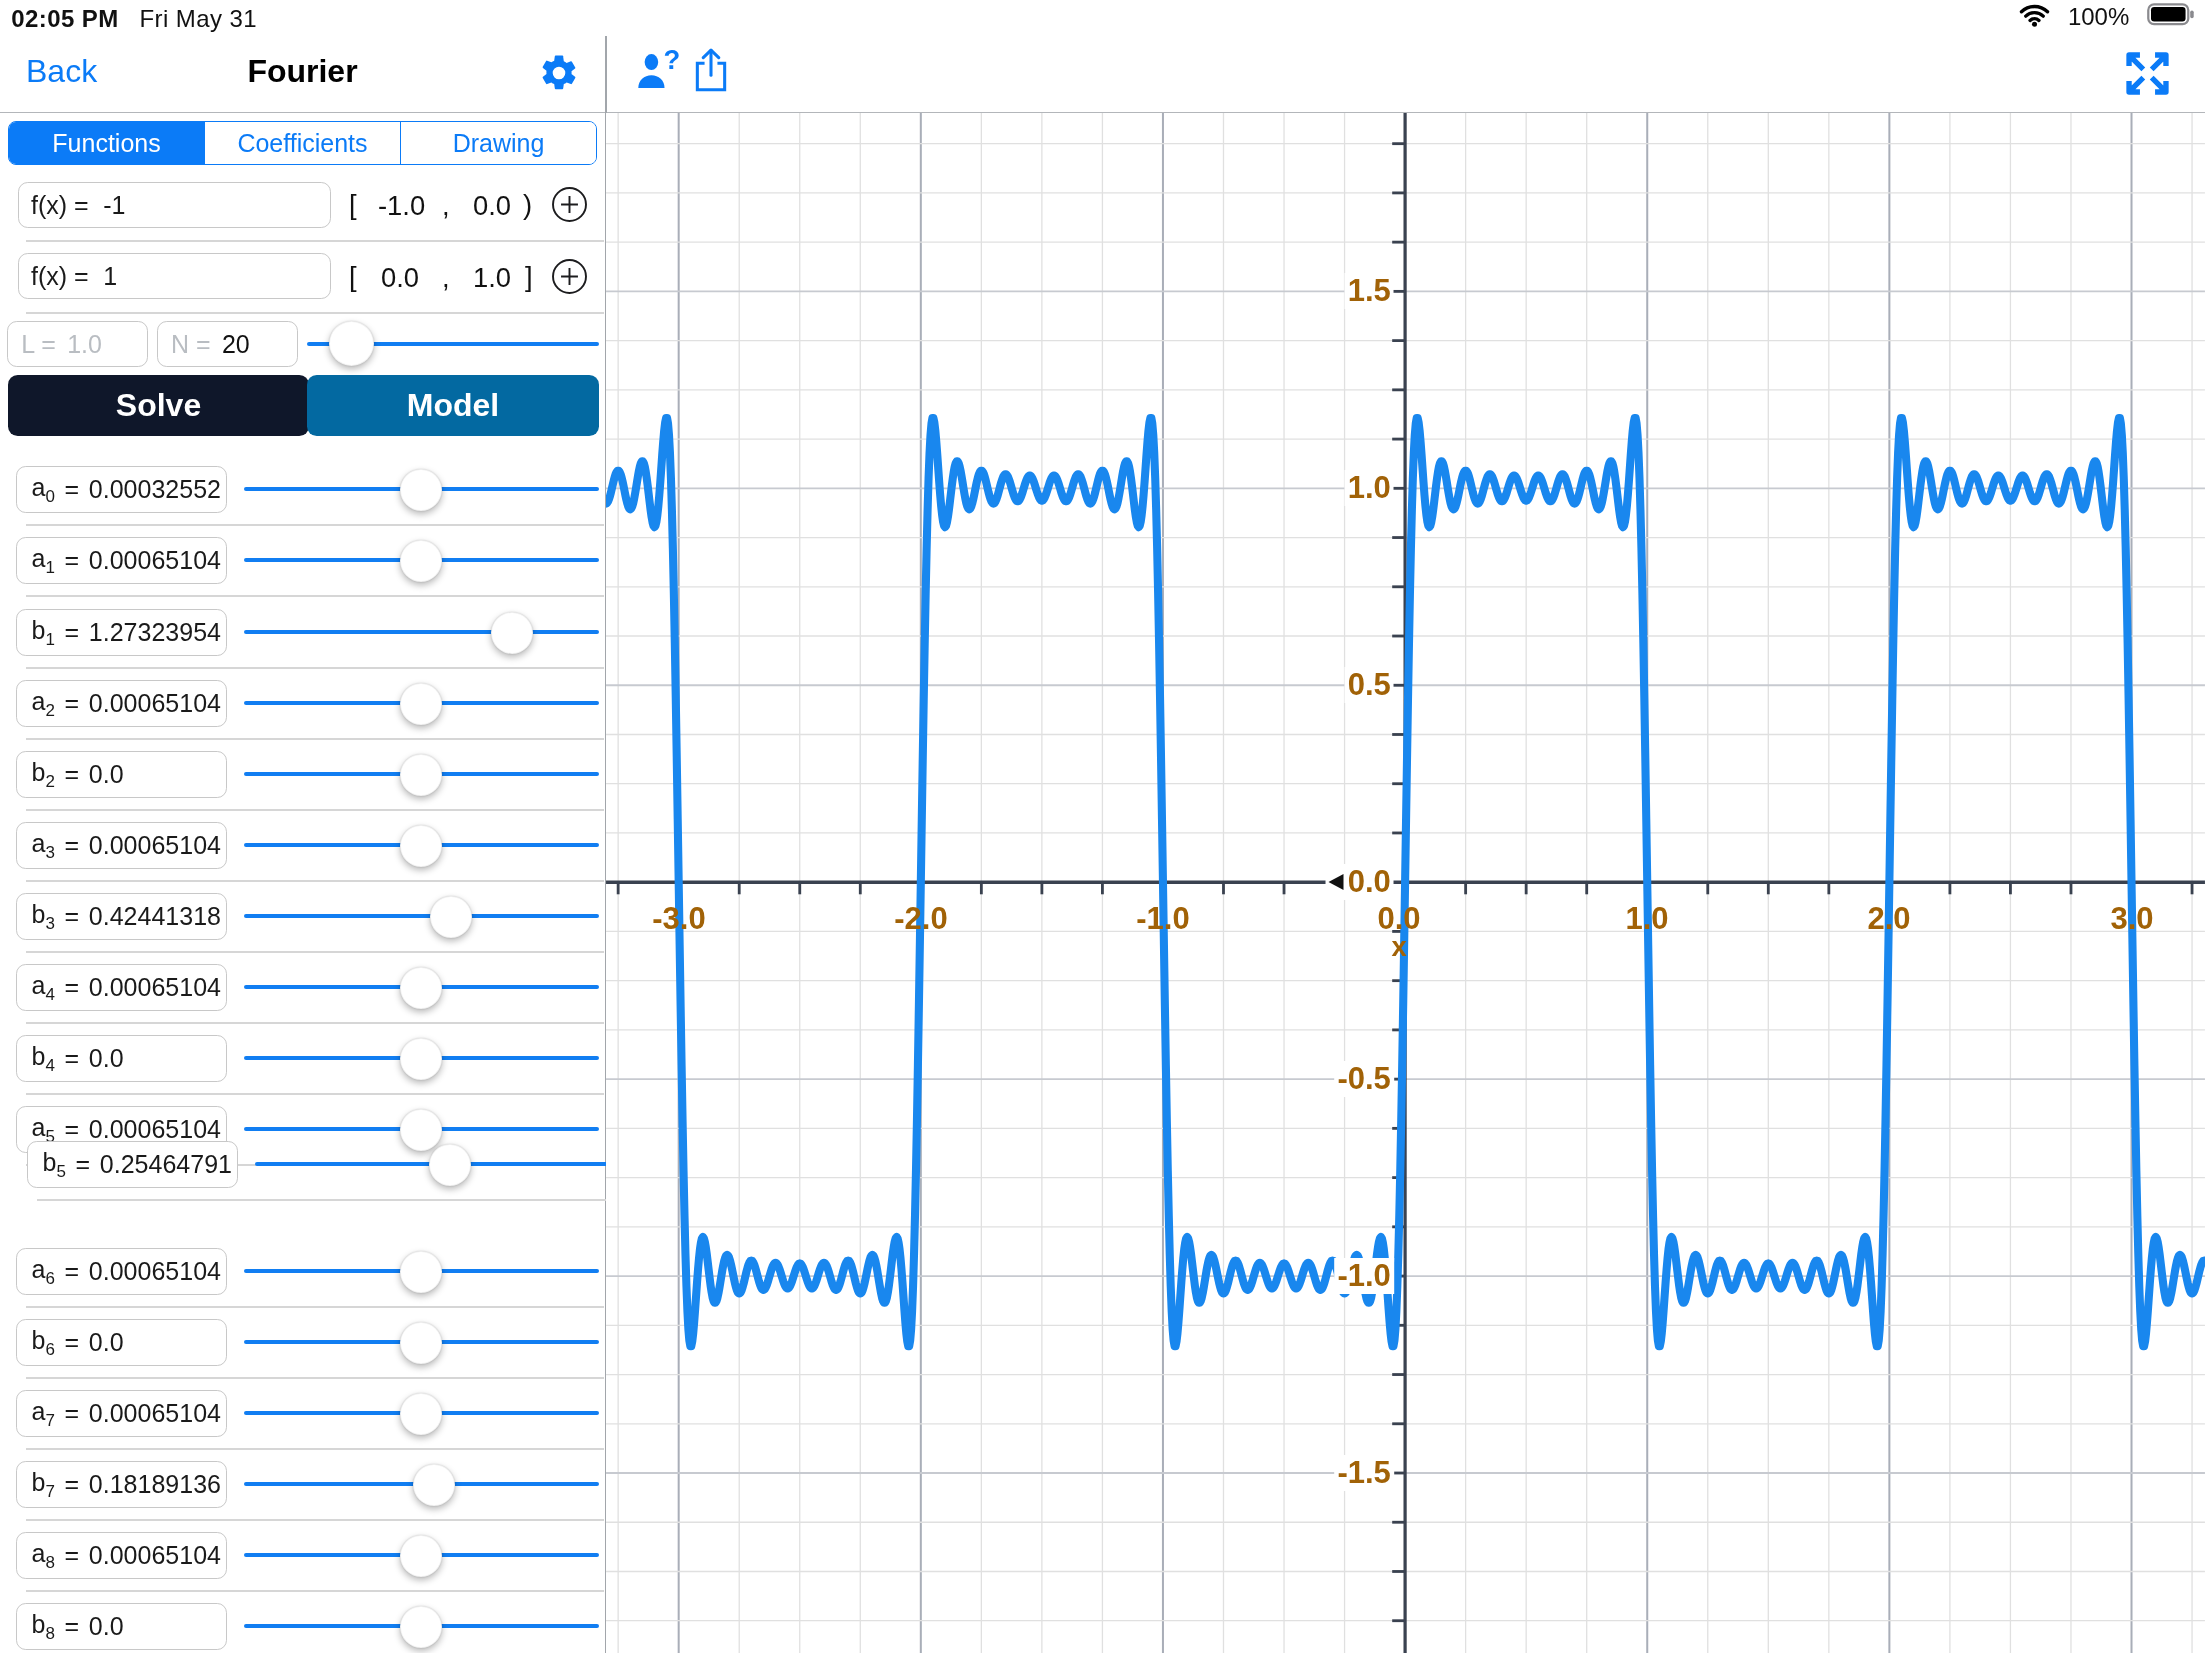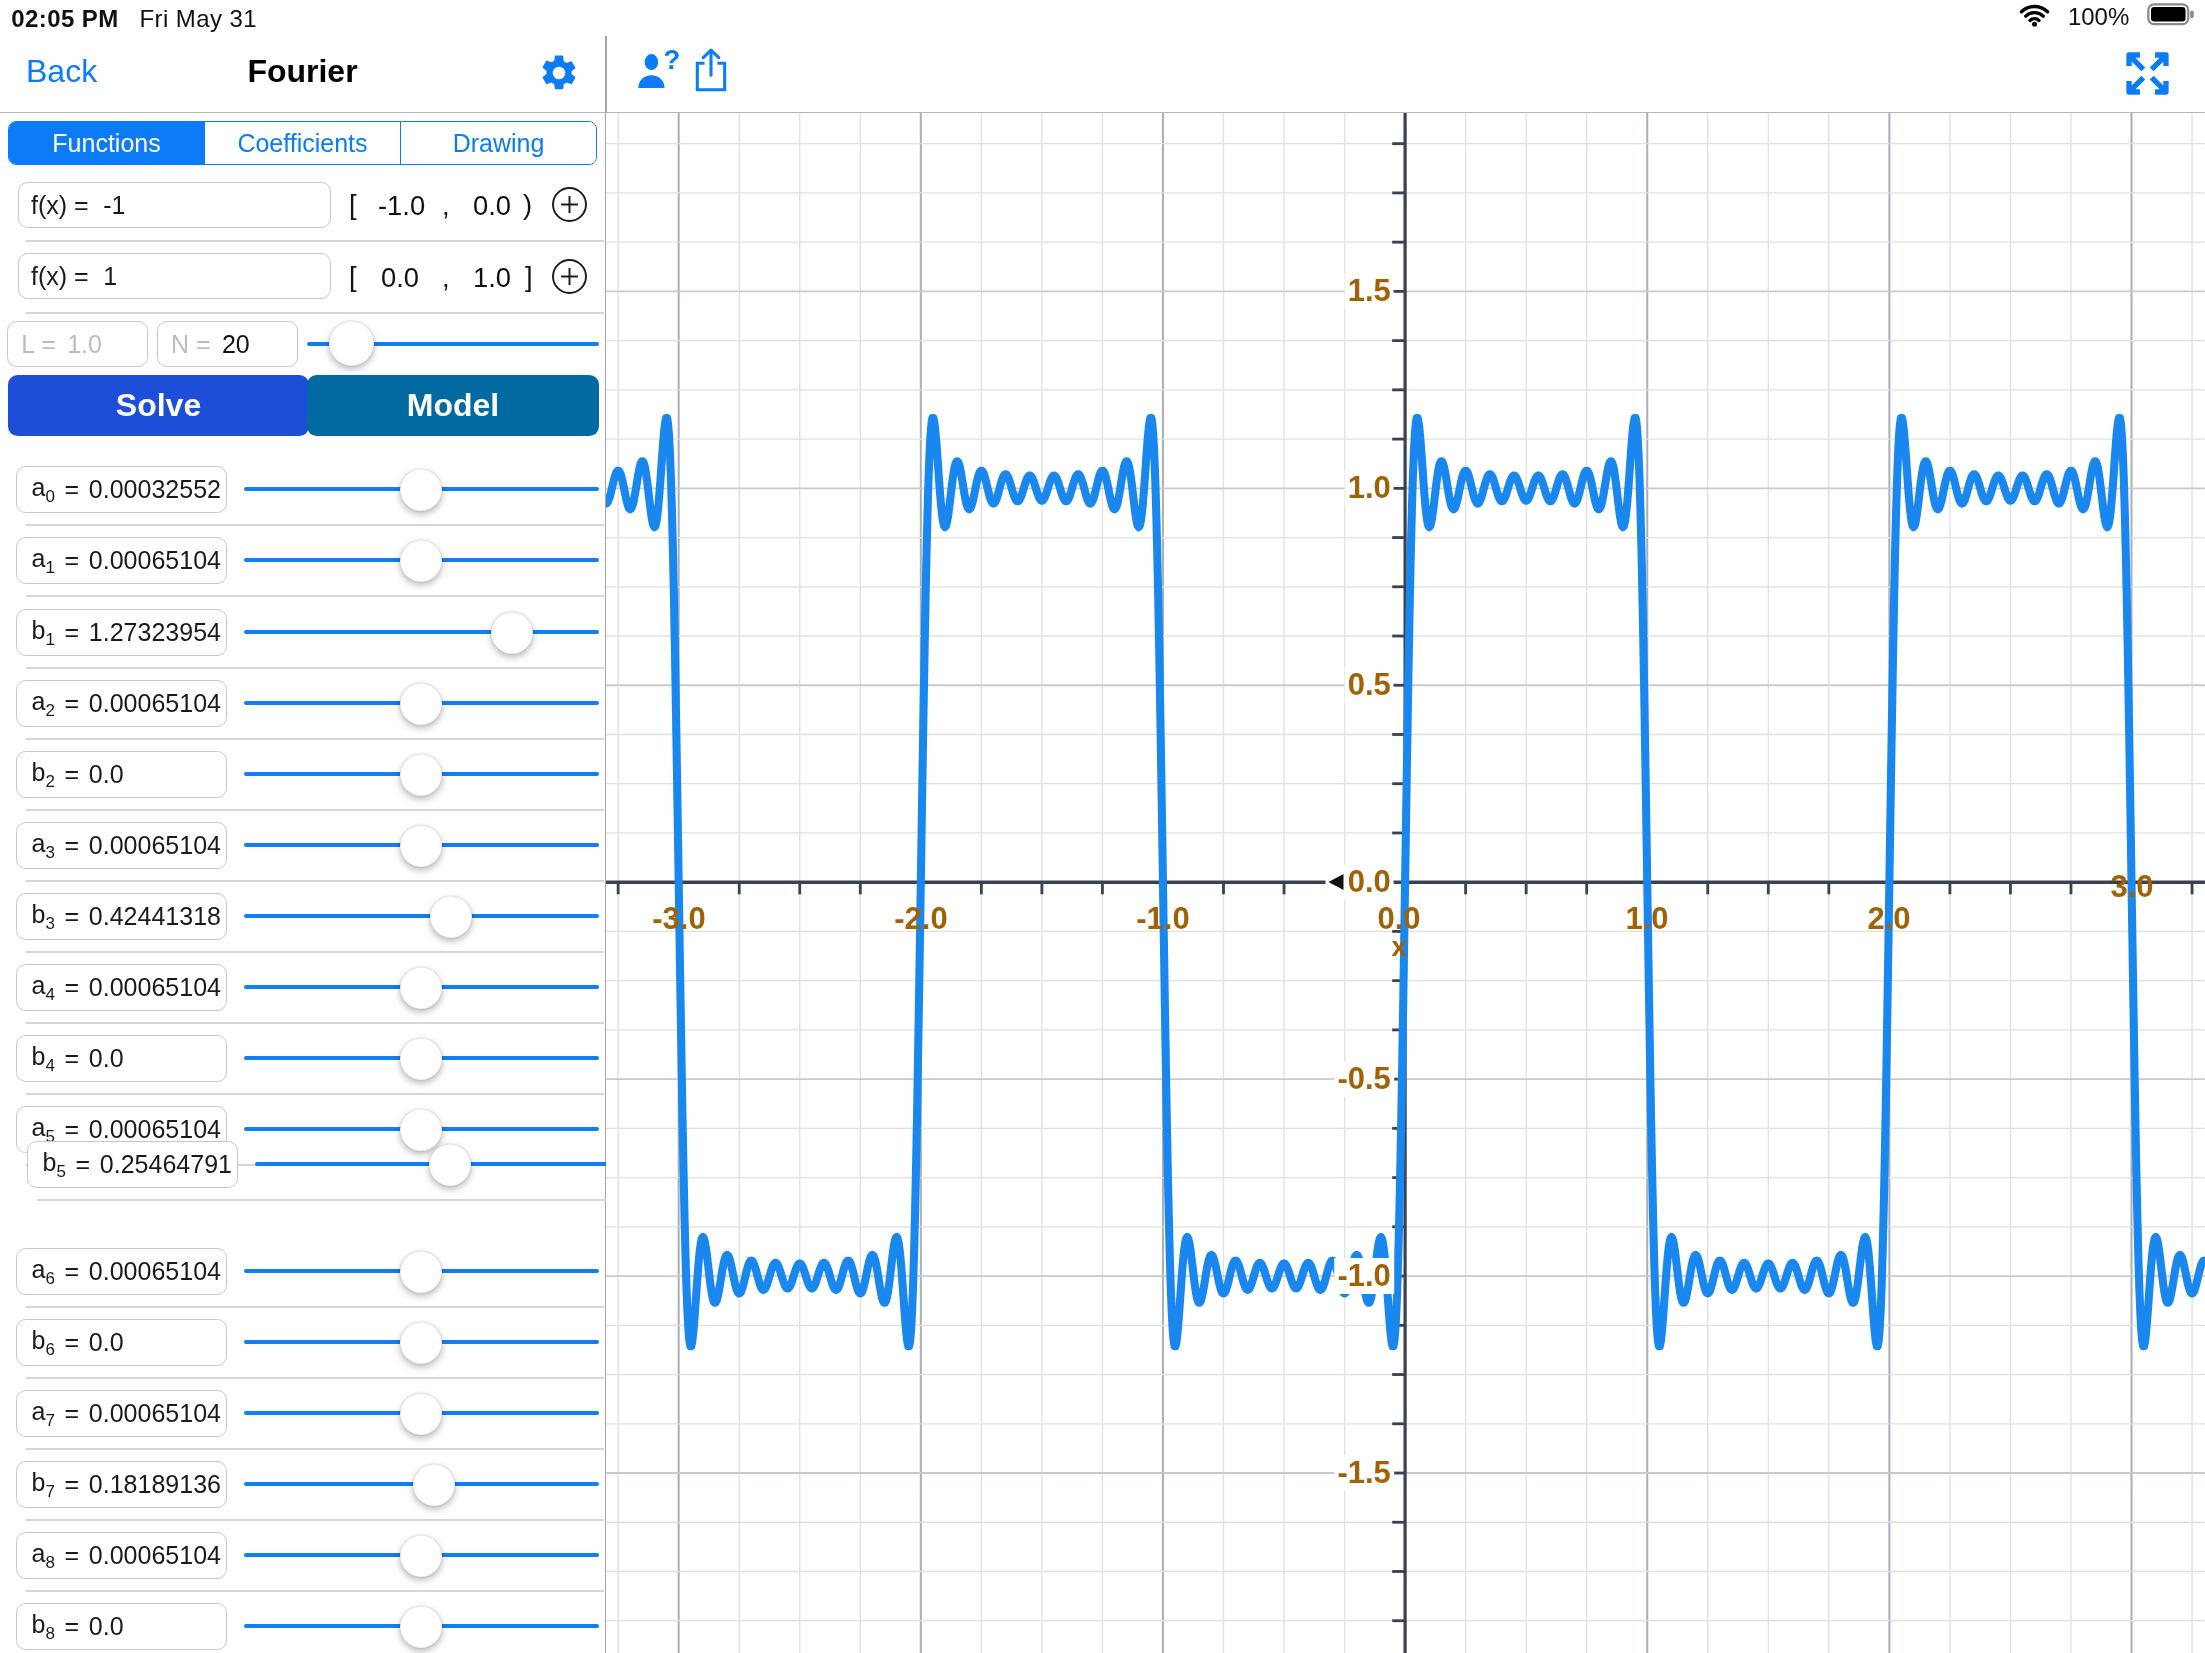--- a/index.html
+++ b/index.html
@@ -38,21 +38,21 @@
   .plus-btn{position:absolute;left:551px;background:none;border:none;padding:0;cursor:pointer;}
   .hsep{position:absolute;left:26px;width:578px;height:1.6px;background:#d6d6d6;}
   .pbox{position:absolute;top:321px;height:46px;border:1.6px solid #c8c8c8;border-radius:9.7px;background:#fff;
     display:flex;align-items:center;padding-left:13px;font-size:25px;gap:11.3px;}
   .gray{color:#b9bdc2;}
   .slider-track{position:absolute;height:4px;border-radius:2.4px;background:#117ef2;}
   .slider-thumb{position:absolute;background:#fff;border-radius:50%;border:0.8px solid rgba(0,0,0,.06);
     box-shadow:0 3.2px 7.3px rgba(0,0,0,.28),0 0 1.6px rgba(0,0,0,.18);cursor:pointer;}
   .action-btn{position:absolute;top:375px;height:61px;border:none;border-radius:9.7px;color:#fff;
     font-weight:700;font-size:32px;cursor:pointer;font-family:inherit;}
-  #solve-btn{left:8px;width:301px;background:#1d4ed8;}
+  #solve-btn{left:8px;width:301px;background:#0f172a;}
   #model-btn{left:307px;width:292px;background:#0369a1;}
   .coef-row{position:absolute;left:0;width:605px;height:71px;}
   .coef-box{position:absolute;left:16px;top:12px;width:211px;height:47px;border:1.6px solid #c8c8c8;
     border-radius:9.7px;background:#fff;display:flex;align-items:center;padding-left:14.5px;font-size:25px;color:#1a1a1a;}
   .coef-box sub{font-size:17px;}
   .coef-box .eq{margin:0 9.7px;}
   .coef-sep{position:absolute;left:26px;top:70px;width:578px;height:1.6px;background:#d6d6d6;}
   
   #graph{position:absolute;left:606px;top:113px;width:1599px;height:1540px;background:#fff;}
   #chart-svg{position:absolute;left:0;top:0;}
@@ -486,21 +486,21 @@
       <line x1="974" y1="38" x2="990" y2="38" stroke="#3a4250" stroke-width="3.5"></line>
       <path d="M-2.4 481.6L-1.2 483.3L0.0 483.9L1.2 483.3L2.4 481.5L3.6 478.6L4.8 474.8L6.0 470.3L7.2 465.3L8.4 460.1L9.6 455.2L10.8 450.8L12.0 447.1L13.2 444.6L14.4 443.2L15.6 443.2L16.8 444.6L18.0 447.3L19.2 451.2L20.4 456.1L21.6 461.7L22.8 467.7L24.0 473.7L25.2 479.2L26.4 484.0L27.6 487.8L28.8 490.2L30.0 491.0L31.2 490.1L32.4 487.6L33.6 483.6L34.8 478.1L36.0 471.6L37.2 464.4L38.4 456.9L39.6 449.6L40.8 443.0L42.0 437.6L43.2 433.6L44.4 431.6L45.6 431.6L46.8 433.8L48.0 438.1L49.2 444.5L50.4 452.5L51.6 461.8L52.8 471.9L54.0 482.1L55.2 491.9L56.4 500.4L57.6 507.2L58.8 511.5L60.0 513.1L61.2 511.5L62.4 506.5L63.6 498.3L64.8 487.1L66.0 473.2L67.2 457.5L68.4 440.6L69.6 423.6L70.8 407.6L72.0 393.9L73.2 383.6L74.4 377.9L75.6 377.9L76.8 384.7L78.0 399.0L79.2 421.4L80.4 452.4L81.6 491.8L82.8 539.5L84.0 595.0L85.2 657.5L86.4 725.9L87.6 798.9L88.8 875.0L90.0 952.8L91.2 1030.6L92.4 1106.8L93.6 1179.8L94.8 1248.2L96.0 1310.6L97.2 1366.1L98.4 1413.9L99.6 1453.3L100.8 1484.2L102.0 1506.7L103.2 1521.0L104.4 1527.8L105.6 1527.8L106.8 1522.1L108.0 1511.8L109.2 1498.0L110.4 1482.1L111.6 1465.1L112.8 1448.2L114.0 1432.5L115.2 1418.6L116.4 1407.4L117.6 1399.2L118.8 1394.2L120.0 1392.6L121.2 1394.1L122.4 1398.5L123.6 1405.3L124.8 1413.8L126.0 1423.5L127.2 1433.8L128.4 1443.8L129.6 1453.2L130.8 1461.2L132.0 1467.6L133.2 1471.9L134.4 1474.1L135.6 1474.1L136.8 1472.0L138.0 1468.1L139.2 1462.6L140.4 1456.0L141.6 1448.8L142.8 1441.3L144.0 1434.1L145.2 1427.6L146.4 1422.1L147.6 1418.1L148.8 1415.5L150.0 1414.7L151.2 1415.5L152.4 1417.9L153.6 1421.6L154.8 1426.5L156.0 1432.0L157.2 1438.0L158.4 1443.9L159.6 1449.5L160.8 1454.4L162.0 1458.4L163.2 1461.1L164.4 1462.5L165.6 1462.5L166.8 1461.1L168.0 1458.5L169.2 1454.9L170.4 1450.5L171.6 1445.5L172.8 1440.4L174.0 1435.4L175.2 1430.9L176.4 1427.0L177.6 1424.1L178.8 1422.3L180.0 1421.7L181.2 1422.3L182.4 1424.1L183.6 1426.8L184.8 1430.4L186.0 1434.6L187.2 1439.1L188.4 1443.7L189.6 1448.0L190.8 1451.8L192.0 1454.8L193.2 1457.0L194.4 1458.1L195.6 1458.1L196.8 1457.0L198.0 1454.9L199.2 1452.0L200.4 1448.4L201.6 1444.3L202.8 1440.1L204.0 1436.0L205.2 1432.2L206.4 1429.0L207.6 1426.6L208.8 1425.1L210.0 1424.6L211.2 1425.1L212.4 1426.6L213.6 1428.9L214.8 1432.1L216.0 1435.7L217.2 1439.6L218.4 1443.6L219.6 1447.4L220.8 1450.8L222.0 1453.5L223.2 1455.4L224.4 1456.4L225.6 1456.4L226.8 1455.4L228.0 1453.5L229.2 1450.8L230.4 1447.5L231.6 1443.8L232.8 1439.9L234.0 1436.1L235.2 1432.6L236.4 1429.6L237.6 1427.3L238.8 1425.8L240.0 1425.3L241.2 1425.8L242.4 1427.3L243.6 1429.6L244.8 1432.6L246.0 1436.1L247.2 1439.9L248.4 1443.8L249.6 1447.5L250.8 1450.8L252.0 1453.5L253.2 1455.4L254.4 1456.4L255.6 1456.4L256.8 1455.4L258.0 1453.5L259.2 1450.8L260.4 1447.4L261.6 1443.6L262.8 1439.6L264.0 1435.7L265.2 1432.1L266.4 1428.9L267.6 1426.6L268.8 1425.1L270.0 1424.6L271.2 1425.1L272.4 1426.6L273.6 1429.0L274.8 1432.2L276.0 1436.0L277.2 1440.1L278.4 1444.3L279.6 1448.4L280.8 1452.0L282.0 1454.9L283.2 1457.0L284.4 1458.1L285.6 1458.1L286.8 1457.0L288.0 1454.8L289.2 1451.8L290.4 1448.0L291.6 1443.7L292.8 1439.1L294.0 1434.6L295.2 1430.4L296.4 1426.8L297.6 1424.1L298.8 1422.3L300.0 1421.7L301.2 1422.3L302.4 1424.1L303.6 1427.0L304.8 1430.9L306.0 1435.4L307.2 1440.4L308.4 1445.5L309.6 1450.5L310.8 1454.9L312.0 1458.5L313.2 1461.1L314.4 1462.5L315.6 1462.5L316.8 1461.1L318.0 1458.4L319.2 1454.4L320.4 1449.5L321.6 1443.9L322.8 1438.0L324.0 1432.0L325.2 1426.5L326.4 1421.6L327.6 1417.9L328.8 1415.5L330.0 1414.7L331.2 1415.5L332.4 1418.1L333.6 1422.1L334.8 1427.6L336.0 1434.1L337.2 1441.3L338.4 1448.8L339.6 1456.0L340.8 1462.6L342.0 1468.1L343.2 1472.0L344.4 1474.1L345.6 1474.1L346.8 1471.9L348.0 1467.6L349.2 1461.2L350.4 1453.2L351.6 1443.8L352.8 1433.8L354.0 1423.5L355.2 1413.8L356.4 1405.3L357.6 1398.5L358.8 1394.1L360.0 1392.6L361.2 1394.2L362.4 1399.2L363.6 1407.4L364.8 1418.6L366.0 1432.5L367.2 1448.2L368.4 1465.1L369.6 1482.1L370.8 1498.0L372.0 1511.8L373.2 1522.1L374.4 1527.8L375.6 1527.8L376.8 1521.0L378.0 1506.7L379.2 1484.2L380.4 1453.3L381.6 1413.9L382.8 1366.1L384.0 1310.6L385.2 1248.2L386.4 1179.8L387.6 1106.8L388.8 1030.6L390.0 952.8L391.2 875.0L392.4 798.9L393.6 725.9L394.8 657.5L396.0 595.0L397.2 539.5L398.4 491.8L399.6 452.4L400.8 421.4L402.0 399.0L403.2 384.7L404.4 377.9L405.6 377.9L406.8 383.6L408.0 393.9L409.2 407.6L410.4 423.6L411.6 440.6L412.8 457.5L414.0 473.2L415.2 487.1L416.4 498.3L417.6 506.5L418.8 511.5L420.0 513.1L421.2 511.5L422.4 507.2L423.6 500.4L424.8 491.9L426.0 482.1L427.2 471.9L428.4 461.8L429.6 452.5L430.8 444.5L432.0 438.1L433.2 433.8L434.4 431.6L435.6 431.6L436.8 433.6L438.0 437.6L439.2 443.0L440.4 449.6L441.6 456.9L442.8 464.4L444.0 471.6L445.2 478.1L446.4 483.6L447.6 487.6L448.8 490.1L450.0 491.0L451.2 490.2L452.4 487.8L453.6 484.0L454.8 479.2L456.0 473.7L457.2 467.7L458.4 461.7L459.6 456.1L460.8 451.2L462.0 447.3L463.2 444.6L464.4 443.2L465.6 443.2L466.8 444.6L468.0 447.1L469.2 450.8L470.4 455.2L471.6 460.1L472.8 465.3L474.0 470.3L475.2 474.8L476.4 478.6L477.6 481.5L478.8 483.3L480.0 483.9L481.2 483.3L482.4 481.6L483.6 478.8L484.8 475.2L486.0 471.0L487.2 466.5L488.4 462.0L489.6 457.7L490.8 453.9L492.0 450.8L493.2 448.7L494.4 447.6L495.6 447.6L496.8 448.7L498.0 450.8L499.2 453.7L500.4 457.3L501.6 461.3L502.8 465.6L504.0 469.7L505.2 473.5L506.4 476.7L507.6 479.1L508.8 480.6L510.0 481.1L511.2 480.6L512.4 479.1L513.6 476.7L514.8 473.6L516.0 470.0L517.2 466.0L518.4 462.0L519.6 458.2L520.8 454.9L522.0 452.2L523.2 450.3L524.4 449.3L525.6 449.3L526.8 450.3L528.0 452.1L529.2 454.8L530.4 458.1L531.6 461.9L532.8 465.8L534.0 469.6L535.2 473.1L536.4 476.1L537.6 478.4L538.8 479.8L540.0 480.3L541.2 479.8L542.4 478.4L543.6 476.1L544.8 473.1L546.0 469.6L547.2 465.8L548.4 461.9L549.6 458.1L550.8 454.8L552.0 452.1L553.2 450.3L554.4 449.3L555.6 449.3L556.8 450.3L558.0 452.2L559.2 454.9L560.4 458.2L561.6 462.0L562.8 466.0L564.0 470.0L565.2 473.6L566.4 476.7L567.6 479.1L568.8 480.6L570.0 481.1L571.2 480.6L572.4 479.1L573.6 476.7L574.8 473.5L576.0 469.7L577.2 465.6L578.4 461.3L579.6 457.3L580.8 453.7L582.0 450.8L583.2 448.7L584.4 447.6L585.6 447.6L586.8 448.7L588.0 450.8L589.2 453.9L590.4 457.7L591.6 462.0L592.8 466.5L594.0 471.0L595.2 475.2L596.4 478.8L597.6 481.6L598.8 483.3L600.0 483.9L601.2 483.3L602.4 481.5L603.6 478.6L604.8 474.8L606.0 470.3L607.2 465.3L608.4 460.1L609.6 455.2L610.8 450.8L612.0 447.1L613.2 444.6L614.4 443.2L615.6 443.2L616.8 444.6L618.0 447.3L619.2 451.2L620.4 456.1L621.6 461.7L622.8 467.7L624.0 473.7L625.2 479.2L626.4 484.0L627.6 487.8L628.8 490.2L630.0 491.0L631.2 490.1L632.4 487.6L633.6 483.6L634.8 478.1L636.0 471.6L637.2 464.4L638.4 456.9L639.6 449.6L640.8 443.0L642.0 437.6L643.2 433.6L644.4 431.6L645.6 431.6L646.8 433.8L648.0 438.1L649.2 444.5L650.4 452.5L651.6 461.8L652.8 471.9L654.0 482.1L655.2 491.9L656.4 500.4L657.6 507.2L658.8 511.5L660.0 513.1L661.2 511.5L662.4 506.5L663.6 498.3L664.8 487.1L666.0 473.2L667.2 457.5L668.4 440.6L669.6 423.6L670.8 407.6L672.0 393.9L673.2 383.6L674.4 377.9L675.6 377.9L676.8 384.7L678.0 399.0L679.2 421.4L680.4 452.4L681.6 491.8L682.8 539.5L684.0 595.0L685.2 657.5L686.4 725.9L687.6 798.9L688.8 875.0L690.0 952.8L691.2 1030.6L692.4 1106.8L693.6 1179.8L694.8 1248.2L696.0 1310.6L697.2 1366.1L698.4 1413.9L699.6 1453.3L700.8 1484.2L702.0 1506.7L703.2 1521.0L704.4 1527.8L705.6 1527.8L706.8 1522.1L708.0 1511.8L709.2 1498.0L710.4 1482.1L711.6 1465.1L712.8 1448.2L714.0 1432.5L715.2 1418.6L716.4 1407.4L717.6 1399.2L718.8 1394.2L720.0 1392.6L721.2 1394.1L722.4 1398.5L723.6 1405.3L724.8 1413.8L726.0 1423.5L727.2 1433.8L728.4 1443.8L729.6 1453.2L730.8 1461.2L732.0 1467.6L733.2 1471.9L734.4 1474.1L735.6 1474.1L736.8 1472.0L738.0 1468.1L739.2 1462.6L740.4 1456.0L741.6 1448.8L742.8 1441.3L744.0 1434.1L745.2 1427.6L746.4 1422.1L747.6 1418.1L748.8 1415.5L750.0 1414.7L751.2 1415.5L752.4 1417.9L753.6 1421.6L754.8 1426.5L756.0 1432.0L757.2 1438.0L758.4 1443.9L759.6 1449.5L760.8 1454.4L762.0 1458.4L763.2 1461.1L764.4 1462.5L765.6 1462.5L766.8 1461.1L768.0 1458.5L769.2 1454.9L770.4 1450.5L771.6 1445.5L772.8 1440.4L774.0 1435.4L775.2 1430.9L776.4 1427.0L777.6 1424.1L778.8 1422.3L780.0 1421.7L781.2 1422.3L782.4 1424.1L783.6 1426.8L784.8 1430.4L786.0 1434.6L787.2 1439.1L788.4 1443.7L789.6 1448.0L790.8 1451.8L792.0 1454.8L793.2 1457.0L794.4 1458.1L795.6 1458.1L796.8 1457.0L798.0 1454.9L799.2 1452.0L800.4 1448.4L801.6 1444.3L802.8 1440.1L804.0 1436.0L805.2 1432.2L806.4 1429.0L807.6 1426.6L808.8 1425.1L810.0 1424.6L811.2 1425.1L812.4 1426.6L813.6 1428.9L814.8 1432.1L816.0 1435.7L817.2 1439.6L818.4 1443.6L819.6 1447.4L820.8 1450.8L822.0 1453.5L823.2 1455.4L824.4 1456.4L825.6 1456.4L826.8 1455.4L828.0 1453.5L829.2 1450.8L830.4 1447.5L831.6 1443.8L832.8 1439.9L834.0 1436.1L835.2 1432.6L836.4 1429.6L837.6 1427.3L838.8 1425.8L840.0 1425.3L841.2 1425.8L842.4 1427.3L843.6 1429.6L844.8 1432.6L846.0 1436.1L847.2 1439.9L848.4 1443.8L849.6 1447.5L850.8 1450.8L852.0 1453.5L853.2 1455.4L854.4 1456.4L855.6 1456.4L856.8 1455.4L858.0 1453.5L859.2 1450.8L860.4 1447.4L861.6 1443.6L862.8 1439.6L864.0 1435.7L865.2 1432.1L866.4 1428.9L867.6 1426.6L868.8 1425.1L870.0 1424.6L871.2 1425.1L872.4 1426.6L873.6 1429.0L874.8 1432.2L876.0 1436.0L877.2 1440.1L878.4 1444.3L879.6 1448.4L880.8 1452.0L882.0 1454.9L883.2 1457.0L884.4 1458.1L885.6 1458.1L886.8 1457.0L888.0 1454.8L889.2 1451.8L890.4 1448.0L891.6 1443.7L892.8 1439.1L894.0 1434.6L895.2 1430.4L896.4 1426.8L897.6 1424.1L898.8 1422.3L900.0 1421.7L901.2 1422.3L902.4 1424.1L903.6 1427.0L904.8 1430.9L906.0 1435.4L907.2 1440.4L908.4 1445.5L909.6 1450.5L910.8 1454.9L912.0 1458.5L913.2 1461.1L914.4 1462.5L915.6 1462.5L916.8 1461.1L918.0 1458.4L919.2 1454.4L920.4 1449.5L921.6 1443.9L922.8 1438.0L924.0 1432.0L925.2 1426.5L926.4 1421.6L927.6 1417.9L928.8 1415.5L930.0 1414.7L931.2 1415.5L932.4 1418.1L933.6 1422.1L934.8 1427.6L936.0 1434.1L937.2 1441.3L938.4 1448.8L939.6 1456.0L940.8 1462.6L942.0 1468.1L943.2 1472.0L944.4 1474.1L945.6 1474.1L946.8 1471.9L948.0 1467.6L949.2 1461.2L950.4 1453.2L951.6 1443.8L952.8 1433.8L954.0 1423.5L955.2 1413.8L956.4 1405.3L957.6 1398.5L958.8 1394.1L960.0 1392.6L961.2 1394.2L962.4 1399.2L963.6 1407.4L964.8 1418.6L966.0 1432.5L967.2 1448.2L968.4 1465.1L969.6 1482.1L970.8 1498.0L972.0 1511.8L973.2 1522.1L974.4 1527.8L975.6 1527.8L976.8 1521.0L978.0 1506.7L979.2 1484.2L980.4 1453.3L981.6 1413.9L982.8 1366.1L984.0 1310.6L985.2 1248.2L986.4 1179.8L987.6 1106.8L988.8 1030.6L990.0 952.8L991.2 875.0L992.4 798.9L993.6 725.9L994.8 657.5L996.0 595.0L997.2 539.5L998.4 491.8L999.6 452.4L1000.8 421.4L1002.0 399.0L1003.2 384.7L1004.4 377.9L1005.6 377.9L1006.8 383.6L1008.0 393.9L1009.2 407.6L1010.4 423.6L1011.6 440.6L1012.8 457.5L1014.0 473.2L1015.2 487.1L1016.4 498.3L1017.6 506.5L1018.8 511.5L1020.0 513.1L1021.2 511.5L1022.4 507.2L1023.6 500.4L1024.8 491.9L1026.0 482.1L1027.2 471.9L1028.4 461.8L1029.6 452.5L1030.8 444.5L1032.0 438.1L1033.2 433.8L1034.4 431.6L1035.6 431.6L1036.8 433.6L1038.0 437.6L1039.2 443.0L1040.4 449.6L1041.6 456.9L1042.8 464.4L1044.0 471.6L1045.2 478.1L1046.4 483.6L1047.6 487.6L1048.8 490.1L1050.0 491.0L1051.2 490.2L1052.4 487.8L1053.6 484.0L1054.8 479.2L1056.0 473.7L1057.2 467.7L1058.4 461.7L1059.6 456.1L1060.8 451.2L1062.0 447.3L1063.2 444.6L1064.4 443.2L1065.6 443.2L1066.8 444.6L1068.0 447.1L1069.2 450.8L1070.4 455.2L1071.6 460.1L1072.8 465.3L1074.0 470.3L1075.2 474.8L1076.4 478.6L1077.6 481.5L1078.8 483.3L1080.0 483.9L1081.2 483.3L1082.4 481.6L1083.6 478.8L1084.8 475.2L1086.0 471.0L1087.2 466.5L1088.4 462.0L1089.6 457.7L1090.8 453.9L1092.0 450.8L1093.2 448.7L1094.4 447.6L1095.6 447.6L1096.8 448.7L1098.0 450.8L1099.2 453.7L1100.4 457.3L1101.6 461.3L1102.8 465.6L1104.0 469.7L1105.2 473.5L1106.4 476.7L1107.6 479.1L1108.8 480.6L1110.0 481.1L1111.2 480.6L1112.4 479.1L1113.6 476.7L1114.8 473.6L1116.0 470.0L1117.2 466.0L1118.4 462.0L1119.6 458.2L1120.8 454.9L1122.0 452.2L1123.2 450.3L1124.4 449.3L1125.6 449.3L1126.8 450.3L1128.0 452.1L1129.2 454.8L1130.4 458.1L1131.6 461.9L1132.8 465.8L1134.0 469.6L1135.2 473.1L1136.4 476.1L1137.6 478.4L1138.8 479.8L1140.0 480.3L1141.2 479.8L1142.4 478.4L1143.6 476.1L1144.8 473.1L1146.0 469.6L1147.2 465.8L1148.4 461.9L1149.6 458.1L1150.8 454.8L1152.0 452.1L1153.2 450.3L1154.4 449.3L1155.6 449.3L1156.8 450.3L1158.0 452.2L1159.2 454.9L1160.4 458.2L1161.6 462.0L1162.8 466.0L1164.0 470.0L1165.2 473.6L1166.4 476.7L1167.6 479.1L1168.8 480.6L1170.0 481.1L1171.2 480.6L1172.4 479.1L1173.6 476.7L1174.8 473.5L1176.0 469.7L1177.2 465.6L1178.4 461.3L1179.6 457.3L1180.8 453.7L1182.0 450.8L1183.2 448.7L1184.4 447.6L1185.6 447.6L1186.8 448.7L1188.0 450.8L1189.2 453.9L1190.4 457.7L1191.6 462.0L1192.8 466.5L1194.0 471.0L1195.2 475.2L1196.4 478.8L1197.6 481.6L1198.8 483.3L1200.0 483.9L1201.2 483.3L1202.4 481.5L1203.6 478.6L1204.8 474.8L1206.0 470.3L1207.2 465.3L1208.4 460.1L1209.6 455.2L1210.8 450.8L1212.0 447.1L1213.2 444.6L1214.4 443.2L1215.6 443.2L1216.8 444.6L1218.0 447.3L1219.2 451.2L1220.4 456.1L1221.6 461.7L1222.8 467.7L1224.0 473.7L1225.2 479.2L1226.4 484.0L1227.6 487.8L1228.8 490.2L1230.0 491.0L1231.2 490.1L1232.4 487.6L1233.6 483.6L1234.8 478.1L1236.0 471.6L1237.2 464.4L1238.4 456.9L1239.6 449.6L1240.8 443.0L1242.0 437.6L1243.2 433.6L1244.4 431.6L1245.6 431.6L1246.8 433.8L1248.0 438.1L1249.2 444.5L1250.4 452.5L1251.6 461.8L1252.8 471.9L1254.0 482.1L1255.2 491.9L1256.4 500.4L1257.6 507.2L1258.8 511.5L1260.0 513.1L1261.2 511.5L1262.4 506.5L1263.6 498.3L1264.8 487.1L1266.0 473.2L1267.2 457.5L1268.4 440.6L1269.6 423.6L1270.8 407.6L1272.0 393.9L1273.2 383.6L1274.4 377.9L1275.6 377.9L1276.8 384.7L1278.0 399.0L1279.2 421.4L1280.4 452.4L1281.6 491.8L1282.8 539.5L1284.0 595.0L1285.2 657.5L1286.4 725.9L1287.6 798.9L1288.8 875.0L1290.0 952.8L1291.2 1030.6L1292.4 1106.8L1293.6 1179.8L1294.8 1248.2L1296.0 1310.6L1297.2 1366.1L1298.4 1413.9L1299.6 1453.3L1300.8 1484.2L1302.0 1506.7L1303.2 1521.0L1304.4 1527.8L1305.6 1527.8L1306.8 1522.1L1308.0 1511.8L1309.2 1498.0L1310.4 1482.1L1311.6 1465.1L1312.8 1448.2L1314.0 1432.5L1315.2 1418.6L1316.4 1407.4L1317.6 1399.2L1318.8 1394.2L1320.0 1392.6L1321.2 1394.1L1322.4 1398.5L1323.6 1405.3L1324.8 1413.8L1326.0 1423.5L1327.2 1433.8L1328.4 1443.8L1329.6 1453.2L1330.8 1461.2L1332.0 1467.6L1333.2 1471.9L1334.4 1474.1L1335.6 1474.1L1336.8 1472.0L1338.0 1468.1L1339.2 1462.6L1340.4 1456.0L1341.6 1448.8L1342.8 1441.3L1344.0 1434.1L1345.2 1427.6L1346.4 1422.1L1347.6 1418.1L1348.8 1415.5L1350.0 1414.7L1351.2 1415.5L1352.4 1417.9L1353.6 1421.6L1354.8 1426.5L1356.0 1432.0L1357.2 1438.0L1358.4 1443.9L1359.6 1449.5L1360.8 1454.4L1362.0 1458.4L1363.2 1461.1L1364.4 1462.5L1365.6 1462.5L1366.8 1461.1L1368.0 1458.5L1369.2 1454.9L1370.4 1450.5L1371.6 1445.5L1372.8 1440.4L1374.0 1435.4L1375.2 1430.9L1376.4 1427.0L1377.6 1424.1L1378.8 1422.3L1380.0 1421.7L1381.2 1422.3L1382.4 1424.1L1383.6 1426.8L1384.8 1430.4L1386.0 1434.6L1387.2 1439.1L1388.4 1443.7L1389.6 1448.0L1390.8 1451.8L1392.0 1454.8L1393.2 1457.0L1394.4 1458.1L1395.6 1458.1L1396.8 1457.0L1398.0 1454.9L1399.2 1452.0L1400.4 1448.4L1401.6 1444.3L1402.8 1440.1L1404.0 1436.0L1405.2 1432.2L1406.4 1429.0L1407.6 1426.6L1408.8 1425.1L1410.0 1424.6L1411.2 1425.1L1412.4 1426.6L1413.6 1428.9L1414.8 1432.1L1416.0 1435.7L1417.2 1439.6L1418.4 1443.6L1419.6 1447.4L1420.8 1450.8L1422.0 1453.5L1423.2 1455.4L1424.4 1456.4L1425.6 1456.4L1426.8 1455.4L1428.0 1453.5L1429.2 1450.8L1430.4 1447.5L1431.6 1443.8L1432.8 1439.9L1434.0 1436.1L1435.2 1432.6L1436.4 1429.6L1437.6 1427.3L1438.8 1425.8L1440.0 1425.3L1441.2 1425.8L1442.4 1427.3L1443.6 1429.6L1444.8 1432.6L1446.0 1436.1L1447.2 1439.9L1448.4 1443.8L1449.6 1447.5L1450.8 1450.8L1452.0 1453.5L1453.2 1455.4L1454.4 1456.4L1455.6 1456.4L1456.8 1455.4L1458.0 1453.5L1459.2 1450.8L1460.4 1447.4L1461.6 1443.6L1462.8 1439.6L1464.0 1435.7L1465.2 1432.1L1466.4 1428.9L1467.6 1426.6L1468.8 1425.1L1470.0 1424.6L1471.2 1425.1L1472.4 1426.6L1473.6 1429.0L1474.8 1432.2L1476.0 1436.0L1477.2 1440.1L1478.4 1444.3L1479.6 1448.4L1480.8 1452.0L1482.0 1454.9L1483.2 1457.0L1484.4 1458.1L1485.6 1458.1L1486.8 1457.0L1488.0 1454.8L1489.2 1451.8L1490.4 1448.0L1491.6 1443.7L1492.8 1439.1L1494.0 1434.6L1495.2 1430.4L1496.4 1426.8L1497.6 1424.1L1498.8 1422.3L1500.0 1421.7L1501.2 1422.3L1502.4 1424.1L1503.6 1427.0L1504.8 1430.9L1506.0 1435.4L1507.2 1440.4L1508.4 1445.5L1509.6 1450.5L1510.8 1454.9L1512.0 1458.5L1513.2 1461.1L1514.4 1462.5L1515.6 1462.5L1516.8 1461.1L1518.0 1458.4L1519.2 1454.4L1520.4 1449.5L1521.6 1443.9L1522.8 1438.0L1524.0 1432.0L1525.2 1426.5L1526.4 1421.6L1527.6 1417.9L1528.8 1415.5L1530.0 1414.7L1531.2 1415.5L1532.4 1418.1L1533.6 1422.1L1534.8 1427.6L1536.0 1434.1L1537.2 1441.3L1538.4 1448.8L1539.6 1456.0L1540.8 1462.6L1542.0 1468.1L1543.2 1472.0L1544.4 1474.1L1545.6 1474.1L1546.8 1471.9L1548.0 1467.6L1549.2 1461.2L1550.4 1453.2L1551.6 1443.8L1552.8 1433.8L1554.0 1423.5L1555.2 1413.8L1556.4 1405.3L1557.6 1398.5L1558.8 1394.1L1560.0 1392.6L1561.2 1394.2L1562.4 1399.2L1563.6 1407.4L1564.8 1418.6L1566.0 1432.5L1567.2 1448.2L1568.4 1465.1L1569.6 1482.1L1570.8 1498.0L1572.0 1511.8L1573.2 1522.1L1574.4 1527.8L1575.6 1527.8L1576.8 1521.0L1578.0 1506.7L1579.2 1484.2L1580.4 1453.3L1581.6 1413.9L1582.8 1366.1L1584.0 1310.6L1585.2 1248.2L1586.4 1179.8L1587.6 1106.8L1588.8 1030.6L1590.0 952.8L1591.2 875.0L1592.4 798.9L1593.6 725.9L1594.8 657.5L1596.0 595.0L1597.2 539.5L1598.4 491.8L1599.6 452.4L1600.8 421.4L1602.0 399.0L1603.2 384.7L1604.4 377.9L1605.6 377.9L1606.8 383.6L1608.0 393.9L1609.2 407.6L1610.4 423.6L1611.6 440.6L1612.8 457.5L1614.0 473.2L1615.2 487.1L1616.4 498.3L1617.6 506.5L1618.8 511.5L1620.0 513.1L1621.2 511.5L1622.4 507.2L1623.6 500.4L1624.8 491.9L1626.0 482.1L1627.2 471.9L1628.4 461.8L1629.6 452.5L1630.8 444.5L1632.0 438.1L1633.2 433.8L1634.4 431.6L1635.6 431.6L1636.8 433.6L1638.0 437.6L1639.2 443.0L1640.4 449.6L1641.6 456.9L1642.8 464.4L1644.0 471.6L1645.2 478.1L1646.4 483.6L1647.6 487.6L1648.8 490.1L1650.0 491.0L1651.2 490.2L1652.4 487.8L1653.6 484.0L1654.8 479.2L1656.0 473.7L1657.2 467.7L1658.4 461.7L1659.6 456.1L1660.8 451.2L1662.0 447.3L1663.2 444.6L1664.4 443.2L1665.6 443.2L1666.8 444.6L1668.0 447.1L1669.2 450.8L1670.4 455.2L1671.6 460.1L1672.8 465.3L1674.0 470.3L1675.2 474.8L1676.4 478.6L1677.6 481.5L1678.8 483.3L1680.0 483.9L1681.2 483.3L1682.4 481.6L1683.6 478.8L1684.8 475.2L1686.0 471.0L1687.2 466.5L1688.4 462.0L1689.6 457.7L1690.8 453.9L1692.0 450.8L1693.2 448.7L1694.4 447.6L1695.6 447.6L1696.8 448.7L1698.0 450.8L1699.2 453.7L1700.4 457.3L1701.6 461.3L1702.8 465.6L1704.0 469.7L1705.2 473.5L1706.4 476.7L1707.6 479.1L1708.8 480.6L1710.0 481.1L1711.2 480.6L1712.4 479.1L1713.6 476.7L1714.8 473.6L1716.0 470.0L1717.2 466.0L1718.4 462.0L1719.6 458.2L1720.8 454.9L1722.0 452.2L1723.2 450.3L1724.4 449.3L1725.6 449.3L1726.8 450.3L1728.0 452.1L1729.2 454.8L1730.4 458.1L1731.6 461.9L1732.8 465.8L1734.0 469.6L1735.2 473.1L1736.4 476.1L1737.6 478.4L1738.8 479.8L1740.0 480.3L1741.2 479.8L1742.4 478.4L1743.6 476.1L1744.8 473.1L1746.0 469.6L1747.2 465.8L1748.4 461.9L1749.6 458.1L1750.8 454.8L1752.0 452.1L1753.2 450.3L1754.4 449.3L1755.6 449.3L1756.8 450.3L1758.0 452.2L1759.2 454.9L1760.4 458.2L1761.6 462.0L1762.8 466.0L1764.0 470.0L1765.2 473.6L1766.4 476.7L1767.6 479.1L1768.8 480.6L1770.0 481.1L1771.2 480.6L1772.4 479.1L1773.6 476.7L1774.8 473.5L1776.0 469.7L1777.2 465.6L1778.4 461.3L1779.6 457.3L1780.8 453.7L1782.0 450.8L1783.2 448.7L1784.4 447.6L1785.6 447.6L1786.8 448.7L1788.0 450.8L1789.2 453.9L1790.4 457.7L1791.6 462.0L1792.8 466.5L1794.0 471.0L1795.2 475.2L1796.4 478.8L1797.6 481.6L1798.8 483.3L1800.0 483.9L1801.2 483.3L1802.4 481.5L1803.6 478.6L1804.8 474.8L1806.0 470.3L1807.2 465.3L1808.4 460.1L1809.6 455.2L1810.8 450.8L1812.0 447.1L1813.2 444.6L1814.4 443.2L1815.6 443.2L1816.8 444.6L1818.0 447.3L1819.2 451.2L1820.4 456.1L1821.6 461.7L1822.8 467.7L1824.0 473.7L1825.2 479.2L1826.4 484.0L1827.6 487.8L1828.8 490.2L1830.0 491.0L1831.2 490.1L1832.4 487.6L1833.6 483.6L1834.8 478.1L1836.0 471.6L1837.2 464.4L1838.4 456.9L1839.6 449.6L1840.8 443.0L1842.0 437.6L1843.2 433.6L1844.4 431.6L1845.6 431.6L1846.8 433.8L1848.0 438.1L1849.2 444.5L1850.4 452.5L1851.6 461.8L1852.8 471.9L1854.0 482.1L1855.2 491.9L1856.4 500.4L1857.6 507.2L1858.8 511.5L1860.0 513.1L1861.2 511.5L1862.4 506.5L1863.6 498.3L1864.8 487.1L1866.0 473.2L1867.2 457.5L1868.4 440.6L1869.6 423.6L1870.8 407.6L1872.0 393.9L1873.2 383.6L1874.4 377.9L1875.6 377.9L1876.8 384.7L1878.0 399.0L1879.2 421.4L1880.4 452.4L1881.6 491.8L1882.8 539.5L1884.0 595.0L1885.2 657.5L1886.4 725.9L1887.6 798.9L1888.8 875.0L1890.0 952.8L1891.2 1030.6L1892.4 1106.8L1893.6 1179.8L1894.8 1248.2L1896.0 1310.6L1897.2 1366.1L1898.4 1413.9L1899.6 1453.3L1900.8 1484.2L1902.0 1506.7L1903.2 1521.0L1904.4 1527.8L1905.6 1527.8L1906.8 1522.1L1908.0 1511.8L1909.2 1498.0L1910.4 1482.1L1911.6 1465.1L1912.8 1448.2L1914.0 1432.5L1915.2 1418.6L1916.4 1407.4L1917.6 1399.2L1918.8 1394.2L1920.0 1392.6L1921.2 1394.1L1922.4 1398.5L1923.6 1405.3L1924.8 1413.8L1926.0 1423.5L1927.2 1433.8L1928.4 1443.8L1929.6 1453.2L1930.8 1461.2L1932.0 1467.6L1933.2 1471.9L1934.4 1474.1L1935.6 1474.1L1936.8 1472.0L1938.0 1468.1L1939.2 1462.6L1940.4 1456.0L1941.6 1448.8L1942.8 1441.3L1944.0 1434.1L1945.2 1427.6L1946.4 1422.1L1947.6 1418.1L1948.8 1415.5L1950.0 1414.7L1951.2 1415.5L1952.4 1417.9L1953.6 1421.6L1954.8 1426.5L1956.0 1432.0L1957.2 1438.0L1958.4 1443.9L1959.6 1449.5L1960.8 1454.4L1962.0 1458.4L1963.2 1461.1L1964.4 1462.5L1965.6 1462.5L1966.8 1461.1L1968.0 1458.5L1969.2 1454.9L1970.4 1450.5L1971.6 1445.5L1972.8 1440.4L1974.0 1435.4L1975.2 1430.9L1976.4 1427.0L1977.6 1424.1L1978.8 1422.3L1980.0 1421.7L1981.2 1422.3" fill="none" stroke="#1987ee" stroke-width="10" stroke-linejoin="round" stroke-linecap="round"></path>
     </svg>
   <div id="graph-labels">
       <div class="tick-label xlab" style="left: 73px; top: 788px;">-3.0</div>
       <div class="tick-label xlab" style="left: 315px; top: 788px;">-2.0</div>
       <div class="tick-label xlab" style="left: 557px; top: 788px;">-1.0</div>
       <div class="tick-label xlab" style="left: 793px; top: 788px;">0.0</div>
       <div class="tick-label xlab" style="left: 1041px; top: 788px;">1.0</div>
       <div class="tick-label xlab" style="left: 1283px; top: 788px;">2.0</div>
-      <div class="tick-label xlab" style="left: 1526px; top: 756px;">3.0</div>
+      <div class="tick-label xlab" style="left: 1526px; top: 788px;">3.0</div>
       <div class="tick-label xlab" style="left: 793px; top: 818px; font-size: 27.4px;">x</div>
       <div class="tick-label ylab" style="left: 788px; top: 178px;">1.5</div>
       <div class="tick-label ylab" style="left: 788px; top: 375px;">1.0</div>
       <div class="tick-label ylab" style="left: 788px; top: 572px;">0.5</div>
       <div class="tick-label ylab" style="left: 788px; top: 966px;">-0.5</div>
       <div class="tick-label ylab" style="left: 788px; top: 1163px;">-1.0</div>
       <div class="tick-label ylab" style="left: 788px; top: 1360px;">-1.5</div>
       <div id="origin-ylab" class="tick-label" style="position: absolute; left: 788px; top: 769px;">
         <span id="axis-arrow"></span>
         <span>0.0</span>

